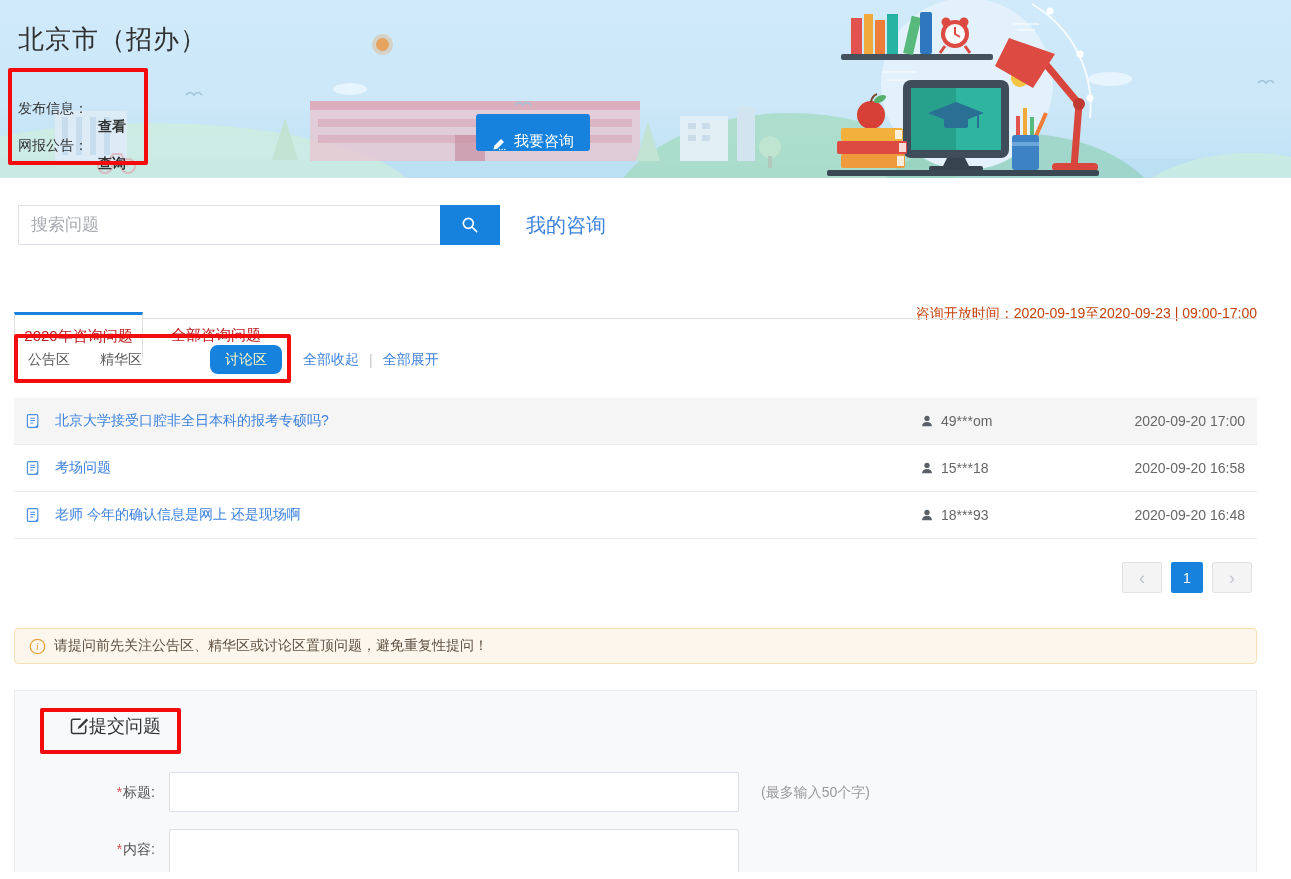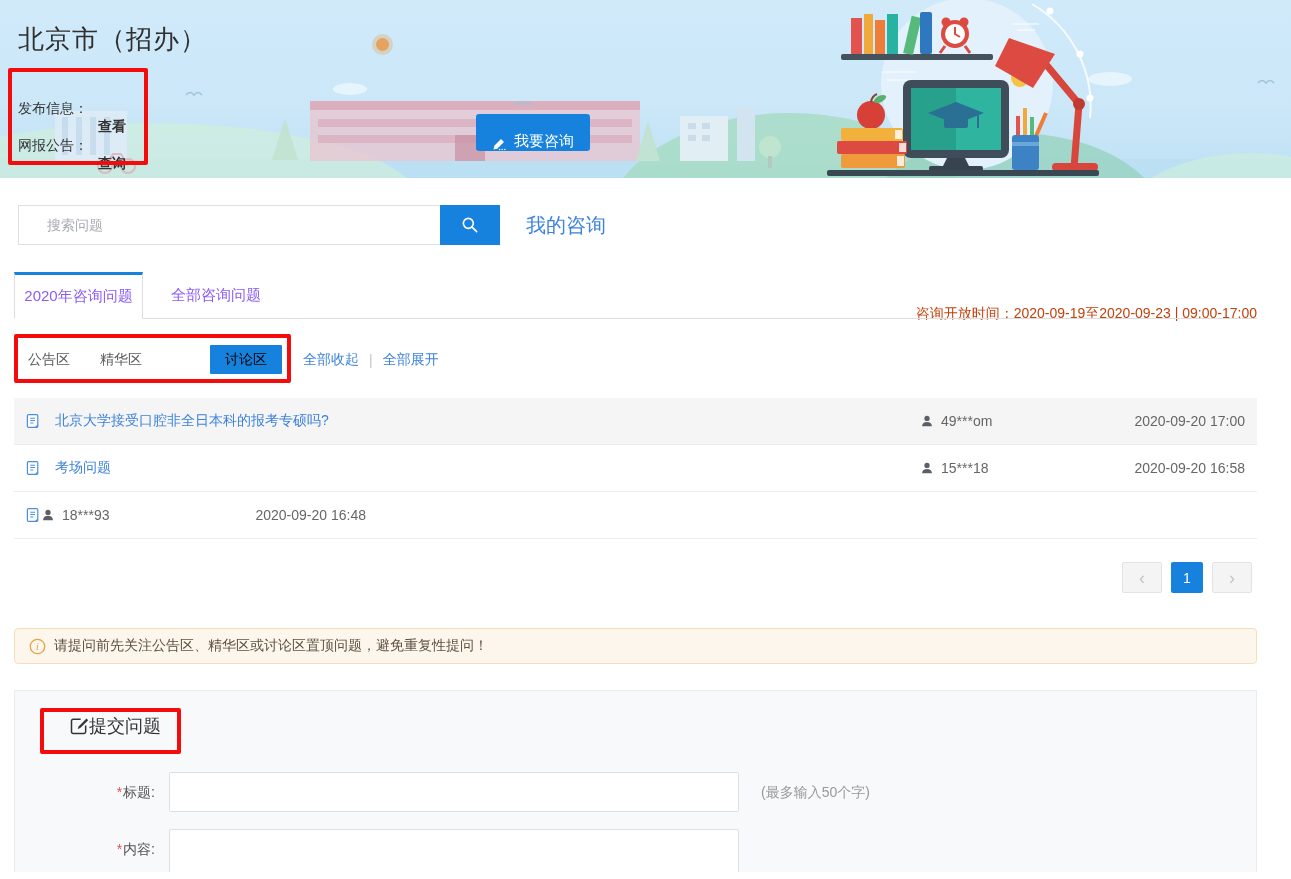--- a/index.html
+++ b/index.html
@@ -25,41 +25,41 @@
     background:var(--accent);color:#fff;font-size:15px;display:flex;align-items:flex-end;justify-content:center;gap:8px;cursor:pointer;}
 
   
   .redbox{position:absolute;border:4px solid var(--annotation);border-radius:2px;pointer-events:none;z-index:5;}
   .rb1{left:8px;top:68px;width:140px;height:97px;}
   .rb2{left:14px;top:334px;width:277px;height:49px;}
   .rb3{left:40px;top:708px;width:141px;height:46px;}
 
   
   .search-row{position:absolute;left:18px;top:205px;display:flex;align-items:center;}
-  .search-input{width:422px;height:40px;border:1px solid #dcdfe6;border-right:none;padding:0 28px;
-    font-size:14px;color:#333;outline:none;font-family:inherit;}
+  .search-input{width:422px;height:40px;border:1px solid #dcdfe6;border-right:none;padding:0 12px;
+    font-size:17px;color:#333;outline:none;font-family:inherit;}
   .search-input::placeholder{color:#a8abb2;}
   .search-btn{width:60px;height:40px;border:none;background:var(--accent);display:flex;align-items:center;justify-content:center;cursor:pointer;}
   .my-consult{margin-left:26px;font-size:20px;color:var(--link);text-decoration:none;cursor:pointer;}
 
   
   .open-time{position:absolute;right:34px;top:277px;font-size:14px;color:#c2410c;margin-top:28px;}
   .tabs{position:absolute;left:14px;top:272px;width:1243px;height:47px;border-bottom:1px solid #ddd;display:flex;}
-  .tab{height:47px;display:flex;align-items:center;justify-content:center;font-size:15px;color:#8b5cf6;cursor:pointer;}
+  .tab{height:47px;display:flex;align-items:center;justify-content:center;font-size:15px;color:#b91c1c;cursor:pointer;margin-top:40px;}
   .tab.active{width:129px;background:#fff;border:1px solid #ddd;border-top:3px solid var(--accent);
     border-bottom:1px solid #fff;margin-bottom:-1px;}
   .tab.plain{padding:0 28px;}
 
   
   .subtabs{position:absolute;left:14px;top:334px;width:1243px;height:50px;}
   .subtab{position:absolute;top:11px;height:29px;display:flex;align-items:center;justify-content:center;
     font-size:14px;color:#5a5a5a;cursor:pointer;}
   .subtab.s1{left:10px;width:50px;}
   .subtab.s2{left:82px;width:50px;}
-  .subtab.active{left:196px;width:72px;background:var(--accent);color:#000000;border-radius:1px;}
+  .subtab.active{left:196px;width:72px;background:var(--accent);color:#fef9c3;border-radius:8px;}
   .fold-links{position:absolute;left:289px;top:11px;height:29px;display:flex;align-items:center;gap:10px;font-size:14px;}
   .fold-links a{color:var(--link);text-decoration:none;cursor:pointer;}
   .fold-sep{color:#c5c5c5;}
 
   
   .qlist{position:absolute;left:14px;top:398px;width:1243px;}
   .qrow{height:47px;display:flex;align-items:center;border-bottom:1px solid #ececec;cursor:pointer;}
   .qrow.first{background:#f5f5f5;}
   .qicon{margin-left:11px;display:flex;}
   .qtitle{margin-left:14px;font-size:14px;color:var(--link);flex:1 1 auto;}
@@ -296,20 +296,21 @@
     </div>
 
     <div class="qrow">
       <span class="qicon">
         <svg width="16" height="16" viewBox="0 0 20 20">
           <rect x="3" y="2" width="13" height="16" rx="1.5" fill="#fff" stroke="#4b8fe2" stroke-width="1.5"></rect>
           <path d="M6.5 6.5h6 M6.5 9.5h6 M6.5 12.5h4" stroke="#4b8fe2" stroke-width="1.3"></path>
           <path d="M12 18 l4 -4 v2.5 a1.5 1.5 0 0 1 -1.5 1.5 z" fill="#4b8fe2"></path>
         </svg>
       </span>
+      <span class="qtitle">老师 今年的确认信息是网上 还是现场啊</span>
       <span class="quser">
         <svg width="14" height="14" viewBox="0 0 24 24">
           <circle cx="12" cy="7.5" r="4.5" fill="#596067"></circle>
           <path d="M3.5 21 c0-5 3.8-7.5 8.5-7.5 s8.5 2.5 8.5 7.5 z" fill="#596067"></path>
         </svg>
         <span>18***93</span>
       </span>
       <span class="qtime">2020-09-20 16:48</span>
     </div>
   </div>

